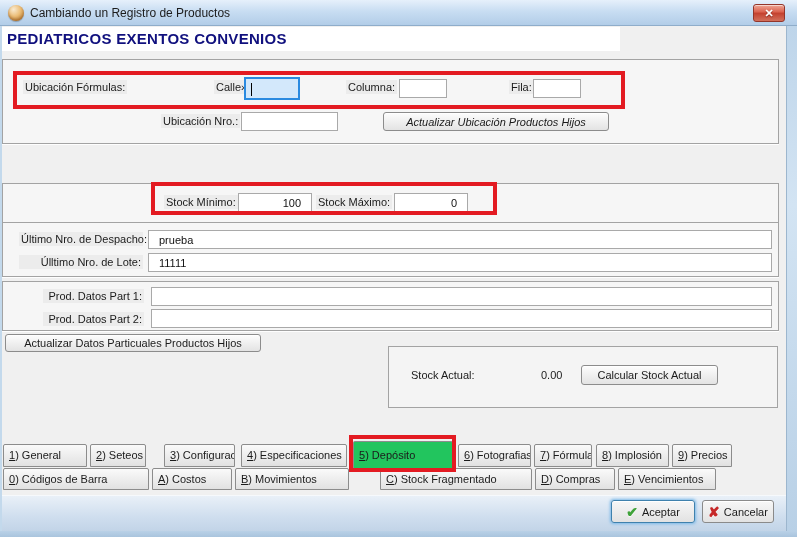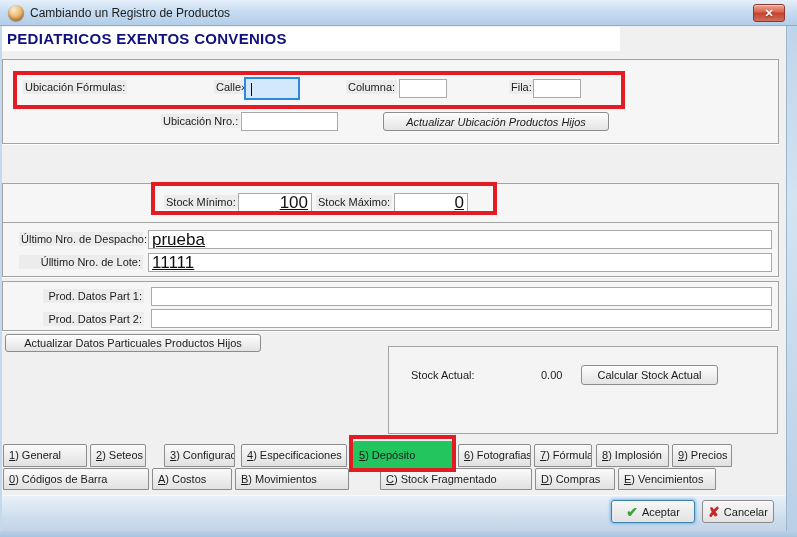--- a/index.html
+++ b/index.html
@@ -35,32 +35,32 @@
   
   .group { position:absolute; left:2px; width:777px; background:#f6f6f6;
     border:1px solid #a3a3a3; box-shadow:0 1px 0 rgba(255,255,255,.9); }
   #g1 { top:59px;  height:85px; }
   #g2 { top:143px; height:41px; }
   #g3 { top:183px; height:40px; }
   #g4 { top:222px; height:55px; }
   #g5 { top:281px; height:50px; }
   .lbl { position:absolute; background:#ececec; padding:1px 2px; white-space:nowrap; color:#1b1b1b; }
   .txt { position:absolute; border:1px solid #a9a9a9; background:#fff; height:19px;
-    font-family:"Liberation Sans",sans-serif; font-size:17px; padding:0 3px; color:#111;text-decoration:underline; }
+    font-family:"Liberation Sans",sans-serif; font-size:11px; padding:0 10px; color:#111; }
   .txt.num { text-align:right; }
   .txt.focused { border:2px solid #2a8ae0; background:#d3e8fb; height:23px; }
   .caret { position:absolute; left:5px; top:4px; width:1px; height:13px; background:#000; }
   .winbtn { position:absolute; border:1px solid #8c8c8c; border-radius:3px;
     background:linear-gradient(#fdfdfd,#e3e3e3); box-shadow:inset 0 1px 0 #fff;
     font-family:"Liberation Sans",sans-serif; font-size:11px; color:#1b1b1b;
     text-align:center; cursor:pointer; white-space:nowrap; }
   .chk { position:absolute; width:13px; height:13px; background:#fff; border:1px solid #8e8e8e;
     box-shadow:inset 1px 1px 2px rgba(0,0,0,.15); cursor:pointer; }
   
-  .stock-box { position:absolute; left:388px; top:346px; width:390px; height:88px;
+  .stock-box { position:absolute; left:388px; top:346px; width:390px; height:62px;
     border:1px solid #a3a3a3; background:#f4f4f4; }
   
   .tab { position:absolute; height:23px; top:444px; padding:4px 0 0 5px;
     background:linear-gradient(#fafafa,#e1e1e1); border:1px solid #8c8c8c;
     border-radius:2px 2px 0 0; font-size:11px; white-space:nowrap; overflow:hidden;
     cursor:pointer; color:#1b1b1b; }
   .tab.row2 { top:468px; height:22px; }
   .tab.active { top:441px; height:27px; background:#22c55e; z-index:2; border-bottom:none; padding-top:7px; }
   .accel { text-decoration:underline; }
   

